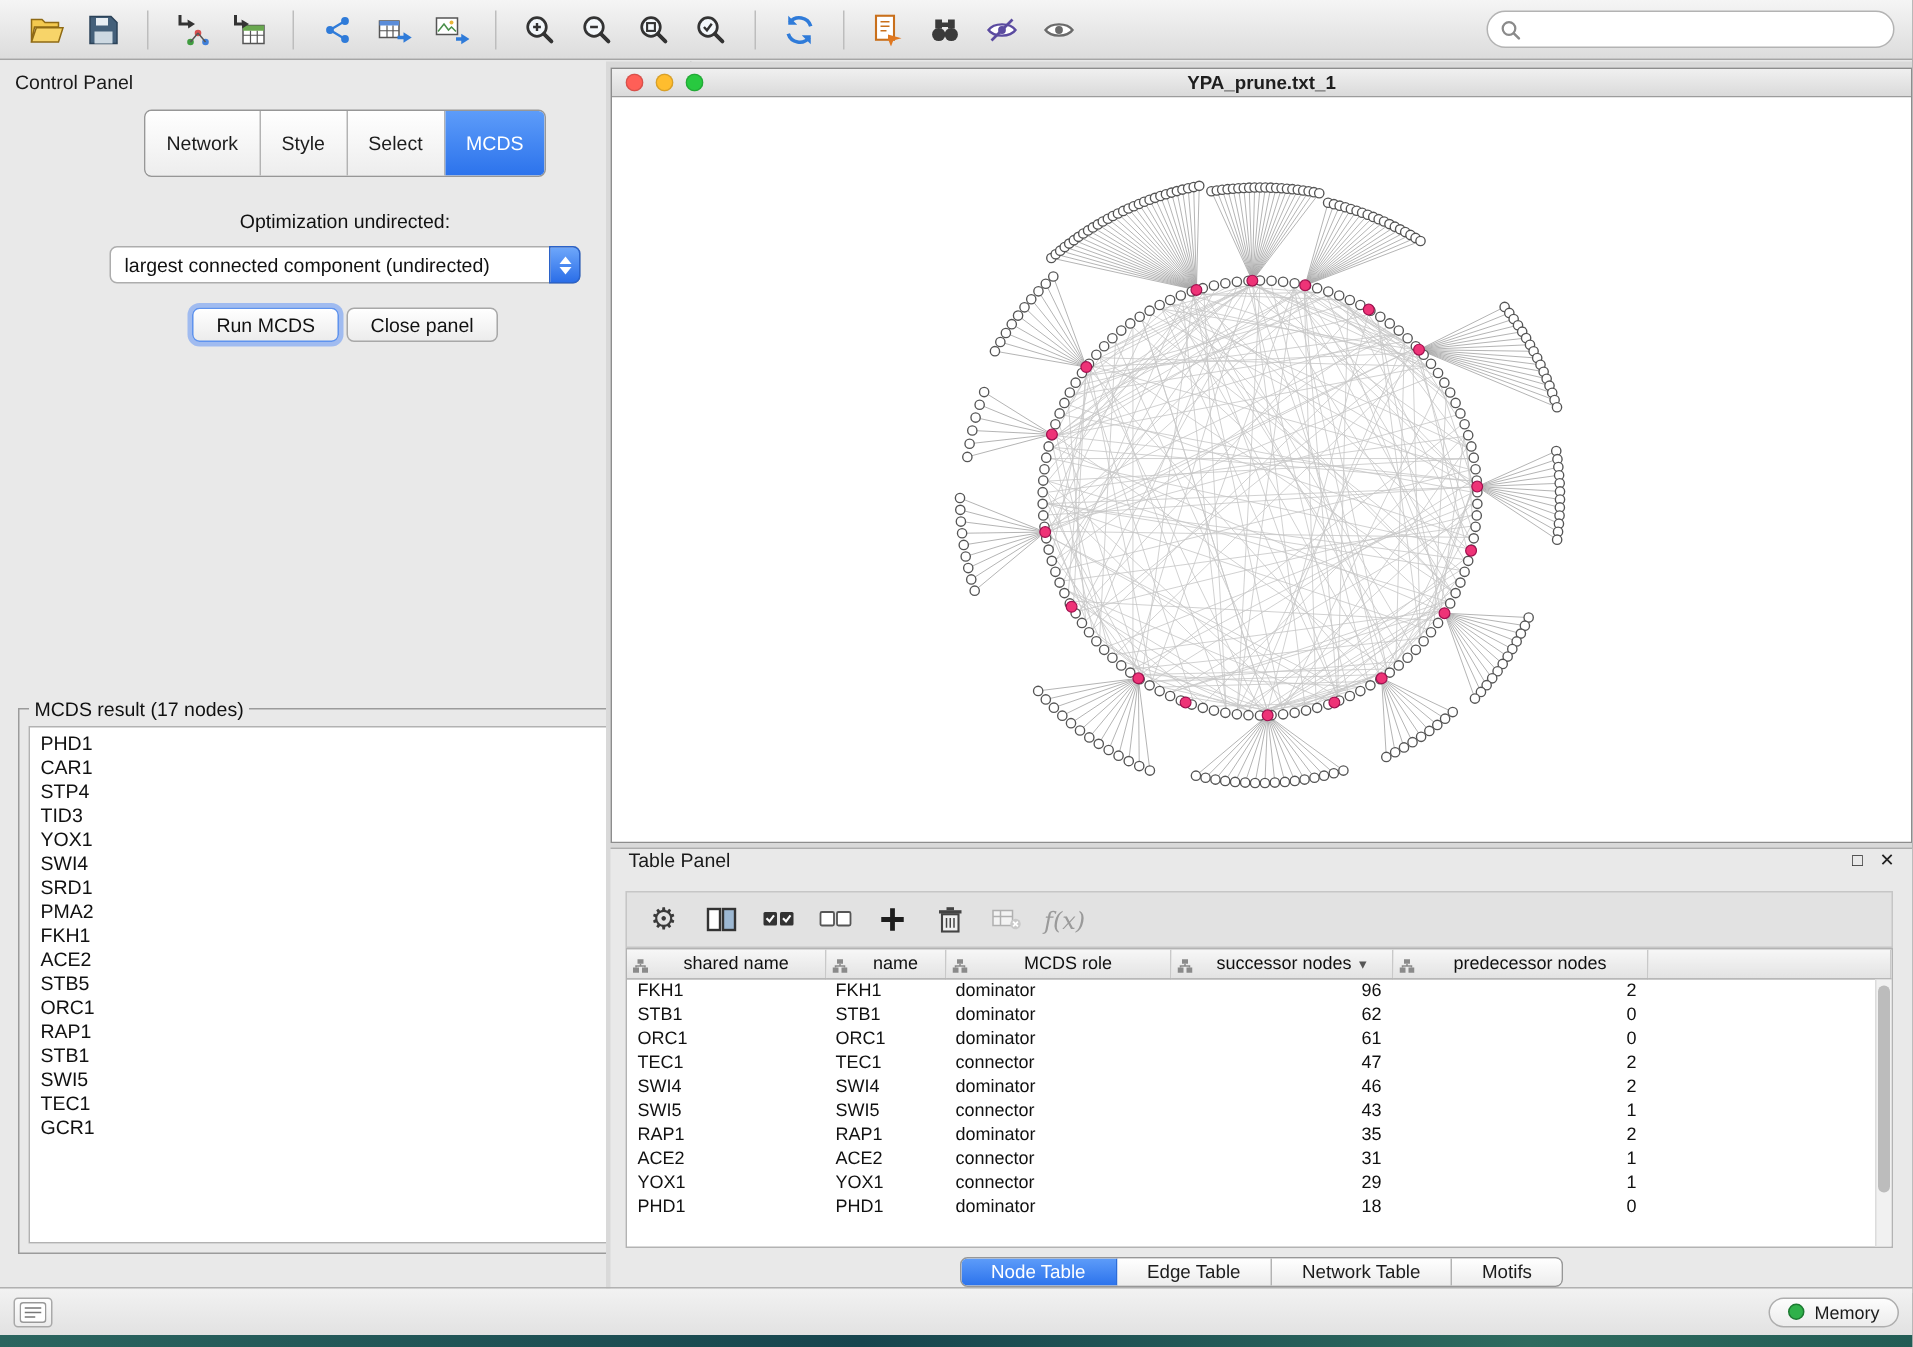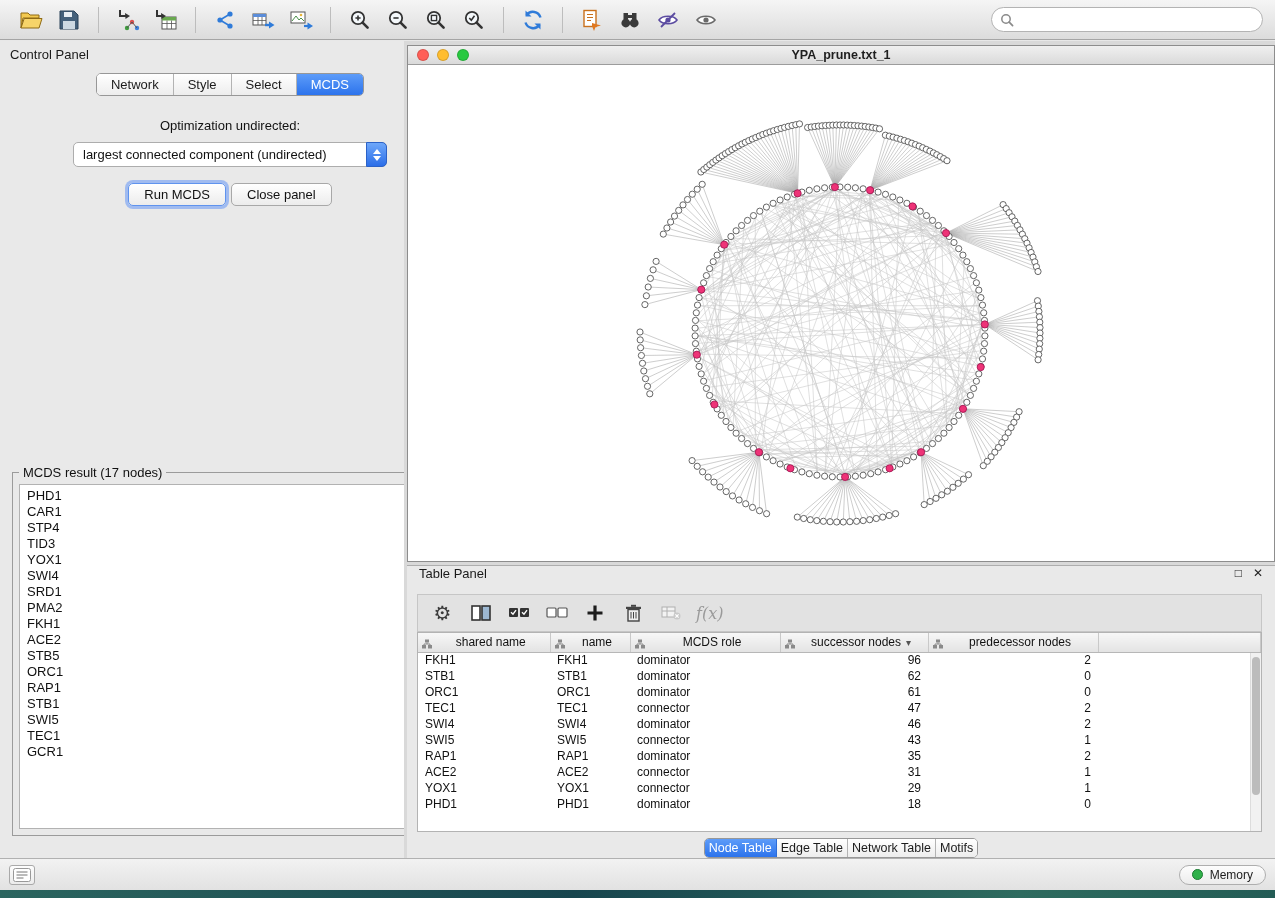--- a/index.html
+++ b/index.html
@@ -13,21 +13,21 @@
 .tb-sep{width:1px;height:26px;background:#bdbdbd;margin:0 10px;flex:0 0 auto}
 .searchbox{margin-left:auto;width:272px;height:25px;background:#fff;border:1px solid #b3b3b3;border-radius:13px;display:flex;align-items:center;padding:0 8px;gap:5px}
 .searchbox input{border:none;outline:none;flex:1;font-size:13px;background:transparent;color:#222}
 
 
 .control-panel{position:absolute;left:0;top:41px;width:461px;bottom:36px;background:#e9e9e9;border-right:1px solid #a3a3a3}
 .cp-header{height:26px;display:flex;align-items:center;padding:0 10px;font-size:13px;color:#1a1a1a}
 .win-controls{margin-left:auto;display:flex;gap:11px;font-size:12px;color:#222}
 .cp-tabs-row{display:flex;justify-content:center;margin-top:6px}
 .seg{display:flex;border:1px solid #979797;border-radius:5px;overflow:hidden;background:#fdfdfd}
-.seg-tab{padding:3px 14px;font-size:13px;border-right:1px solid #b3b3b3;background:linear-gradient(#ffffff,#ededed);color:#1c1c1c;white-space:nowrap}
+.seg-tab{padding:14px 14px;font-size:13px;border-right:1px solid #b3b3b3;background:linear-gradient(#ffffff,#ededed);color:#1c1c1c;white-space:nowrap}
 .seg-tab:last-child{border-right:none}
 .seg-tab.active{background:linear-gradient(#5d9cf9,#2c73ec);color:#fff;border-color:#2c6cd8}
 .opt-label{text-align:center;font-size:13px;margin-top:22px;color:#111}
 .dropdown{width:314px;height:25px;margin:9px auto 0;background:#fff;border:1px solid #adadad;border-radius:5px;display:flex;align-items:center;font-size:13px;position:relative;padding-left:9px;color:#111}
 .dd-stepper{position:absolute;right:-1px;top:-1px;bottom:-1px;width:21px;border-radius:0 5px 5px 0;background:linear-gradient(#6ea7fa,#2b6ee8);display:flex;flex-direction:column;align-items:center;justify-content:center;gap:2px;border:1px solid #2b62c8}
 .dd-up{width:0;height:0;border-left:4px solid transparent;border-right:4px solid transparent;border-bottom:5px solid #fff}
 .dd-down{width:0;height:0;border-left:4px solid transparent;border-right:4px solid transparent;border-top:5px solid #fff}
 .btn-row{display:flex;justify-content:center;gap:5px;margin-top:16px}
 .btn{padding:3px 15px;font-size:13px;background:linear-gradient(#ffffff,#ececec);border:1px solid #a8a8a8;border-radius:5px;color:#111;white-space:nowrap}
 .btn.focused{box-shadow:0 0 0 3px rgba(100,150,246,.55);border-color:#5f93ee}
@@ -53,21 +53,21 @@
 .table-wrap{position:absolute;left:10px;right:13px;top:66px;bottom:30px;background:#fff;border:1px solid #b3b3b3;overflow:hidden}
 table.node-table{border-collapse:collapse;table-layout:fixed;width:100%;font-size:12px;color:#111}
 table.node-table th{height:19px;background:linear-gradient(#f7f7f7,#e3e3e3);border-right:1px solid #c9c9c9;border-bottom:1px solid #b7b7b7;font-weight:400;position:relative;text-align:center;padding:0 4px 0 18px;font-size:12px;white-space:nowrap;overflow:hidden}
 table.node-table th .hicon{position:absolute;left:4px;top:5px}
 table.node-table td{height:16px;padding:0 7px;white-space:nowrap;overflow:hidden}
 td.num{text-align:right;padding-right:13px}
 .sort-arrow{color:#555;font-size:10px;margin-left:5px}
 .vscroll{position:absolute;right:0;top:20px;bottom:0;width:11px;background:#f1f1f1;border-left:1px solid #dcdcdc}
 .vthumb{position:absolute;left:1px;right:1px;top:4px;height:138px;background:#bcbcbc;border-radius:5px}
 .tp-tabs{position:absolute;left:0;right:0;bottom:4px;display:flex;justify-content:center}
-.tp-tabs .seg-tab{font-size:12.5px;padding:2px 4px}
+.tp-tabs .seg-tab{font-size:12.5px;padding:2px 20px}
 
 
 .statusbar{position:absolute;left:0;right:0;bottom:8px;height:32px;background:linear-gradient(#f2f2f2,#e2e2e2);border-top:1px solid #b1b1b1;display:flex;align-items:center;padding:0 9px}
 .sb-btn{width:26px;height:20px;border:1px solid #a9a9a9;border-radius:3px;background:linear-gradient(#fdfdfd,#ececec);display:flex;align-items:center;justify-content:center}
 .memory-btn{margin-left:auto;display:flex;align-items:center;gap:7px;border:1px solid #aeaeae;border-radius:12px;background:linear-gradient(#fdfdfd,#ececec);padding:2px 12px;font-size:12px;color:#1c1c1c}
 .mem-dot{width:11px;height:11px;border-radius:50%;background:#2fb14a;border:1px solid #1d7a32}
 .desktop-strip{position:absolute;left:0;right:0;bottom:0;height:8px;background:linear-gradient(90deg,#2b655f,#17454e 45%,#2e6b5f 80%,#235c55)}
 </style>
 </head>
 <body>

